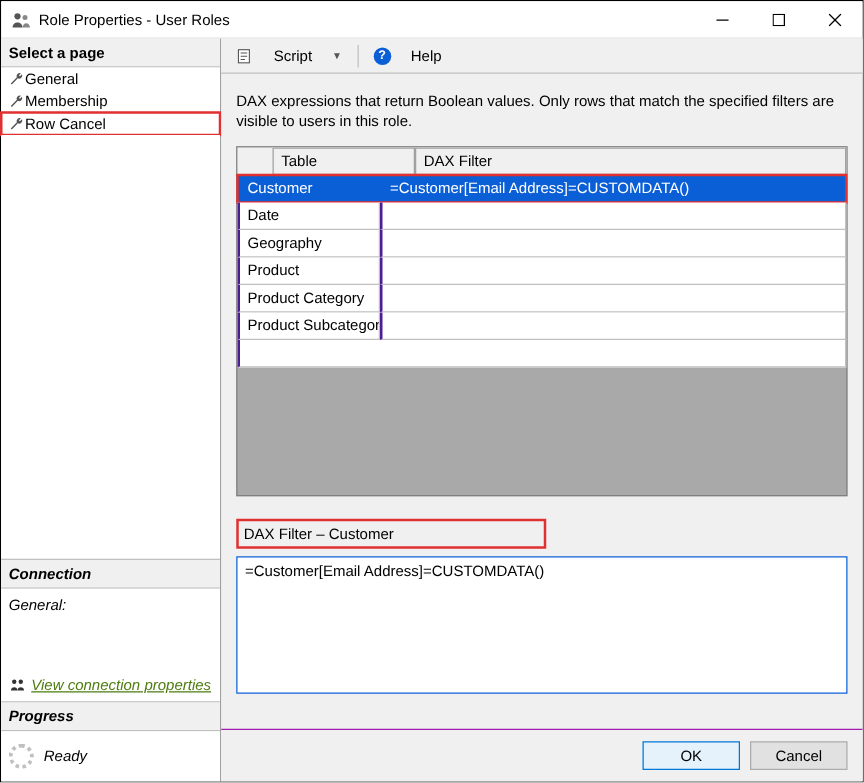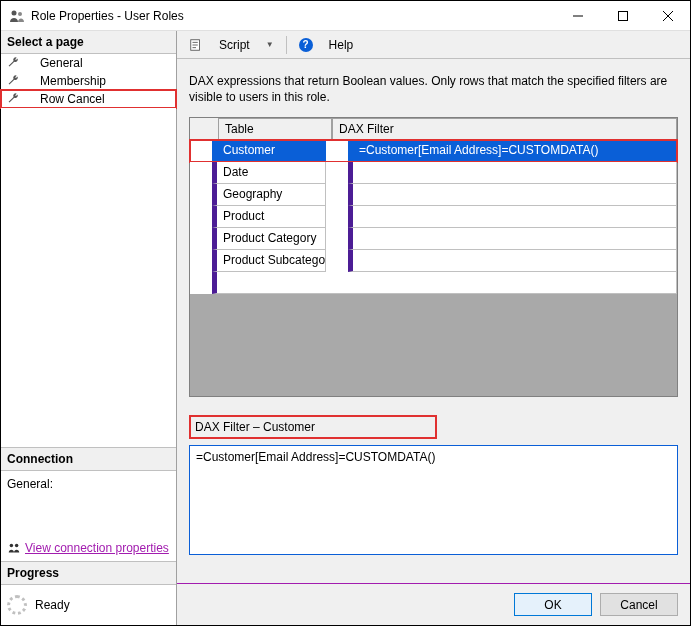--- a/index.html
+++ b/index.html
@@ -7,42 +7,42 @@
 .window { width: 691px; height: 626px; border: 1px solid #000; display: flex; flex-direction: column; position: relative; }
 .titlebar { height: 30px; background: #fff; display: flex; align-items: center; padding: 0 0 0 8px; border-bottom: 1px solid #e0e0e0; }
 .titlebar-icon { width: 16px; height: 16px; margin-right: 6px; }
 .titlebar-text { flex: 1; }
 .win-controls { display: flex; }
 .win-btn { width: 45px; height: 29px; display: flex; align-items: center; justify-content: center; }
 .body { flex: 1; display: flex; background: #f0f0f0; min-height: 0; }
 .sidebar { width: 176px; border-right: 1px solid #a0a0a0; display: flex; flex-direction: column; background: #f0f0f0; }
 .section-header { font-weight: bold; padding: 4px 6px; background: #f0f0f0; border-bottom: 1px solid #c0c0c0; }
 .page-list { background: #fff; flex: 0 0 auto; }
-.page-item { display: flex; align-items: flex-start; padding: 2px 6px; gap: 20px; }
+.page-item { display: flex; align-items: center; padding: 2px 6px; gap: 0; }
 .page-item.highlight { outline: 2px solid #e03030; outline-offset: -1px; }
 .wrench { width: 13px; height: 13px; }
 .spacer-grow { flex: 1; background: #fff; }
-.conn-section { border-top: 1px solid #c0c0c0; }
+.conn-section { border-top: 1px solid #c0c0c0; font-style: italic; }
 .conn-body { background: #fff; padding: 6px; min-height: 90px; display:flex; flex-direction:column; justify-content:space-between;}
-.link { color: #a21caf; text-decoration: underline; display: flex; align-items: center; gap: 4px; }
+.link { color: #4d7c0f; text-decoration: underline; display: flex; align-items: center; gap: 4px; }
 .progress-body { background: #fff; padding: 6px; display: flex; align-items: center; gap: 8px; min-height: 40px; }
 .spinner { width: 20px; height: 20px; border: 3px dotted #c0c0c0; border-radius: 50%; }
 .main { flex: 1; display: flex; flex-direction: column; background: #f0f0f0; min-height: 0; }
 .toolbar { height: 28px; display: flex; align-items: center; gap: 4px; padding: 0 8px; border-bottom: 1px solid #c0c0c0; background:#f0f0f0; }
 .tb-btn { display: flex; align-items: center; gap: 16px; padding: 2px 4px; }
 .dropdown-arrow { font-size: 8px; color: #555; }
 .content { flex: 1; padding: 14px 12px 10px 12px; display: flex; flex-direction: column; min-height: 0; overflow:hidden;}
 .desc { margin-bottom: 12px; line-height: 1.35; }
 .grid-wrap { border: 1px solid #808080; background: #a9a9a9; height: 280px; display: flex; flex-direction: column; }
 .grid-header { display: flex; background: #f0f0f0; padding-left: 28px; }
 .gh { border: 1px solid #a0a0a0; padding: 3px 6px; background: #f0f0f0; }
 .gh.col-table { width: 114px; }
 .gh.col-filter { flex: 1; }
 .grid-row { display: flex; background: #fff; }
-.gc { border-left: 5px solid #4c1d95; border-right: 1px solid #c0c0c0; border-bottom: 1px solid #c0c0c0; padding: 3px 6px; height: 22px; overflow: hidden; white-space: nowrap; margin-left: 22px; }
+.gc { border-left: 2px solid #4c1d95; border-right: 1px solid #c0c0c0; border-bottom: 1px solid #c0c0c0; padding: 3px 6px; height: 22px; overflow: hidden; white-space: nowrap; }
 .gc.col-table { width: 114px; }
 .gc.col-filter { flex: 1; }
 .grid-row.selected { outline: 2px solid #e03030; outline-offset: -1px; }
 .grid-row.selected .gc { background: #0a5fd7; color: #fff; border-color: #0a5fd7; }
 .filter-label-wrap { margin-top: 18px; border: 2px solid #e03030; width: 248px; padding: 3px 4px; }
 .filter-edit { margin-top: 6px; border: 1px solid #0a5fd7; height: 110px; background: #fff; padding: 4px 6px; }
 .footer { height: 42px; border-top: 1px solid #a21caf; display: flex; align-items: center; justify-content: flex-end; gap: 8px; padding: 0 12px; background: #f0f0f0; }
 .btn { min-width: 78px; height: 23px; border: 1px solid #adadad; background: #e1e1e1; display: inline-flex; align-items: center; justify-content: center; }
 .btn.primary { border: 1px solid #0078d7; background: #e5f1fb; }
 .help-icon { width:14px; height:14px; background:#0a5fd7; color:#fff; border-radius:50%; display:inline-flex; align-items:center; justify-content:center; font-weight:bold; font-size:10px;}

